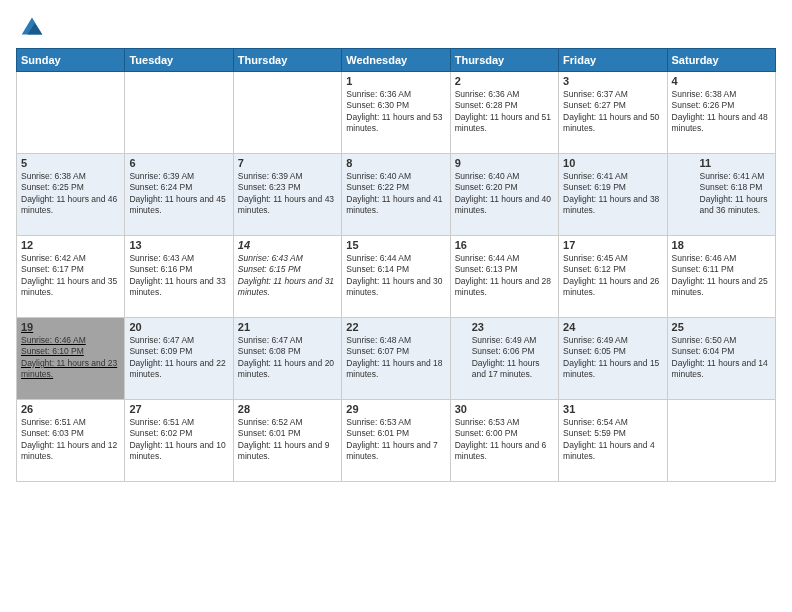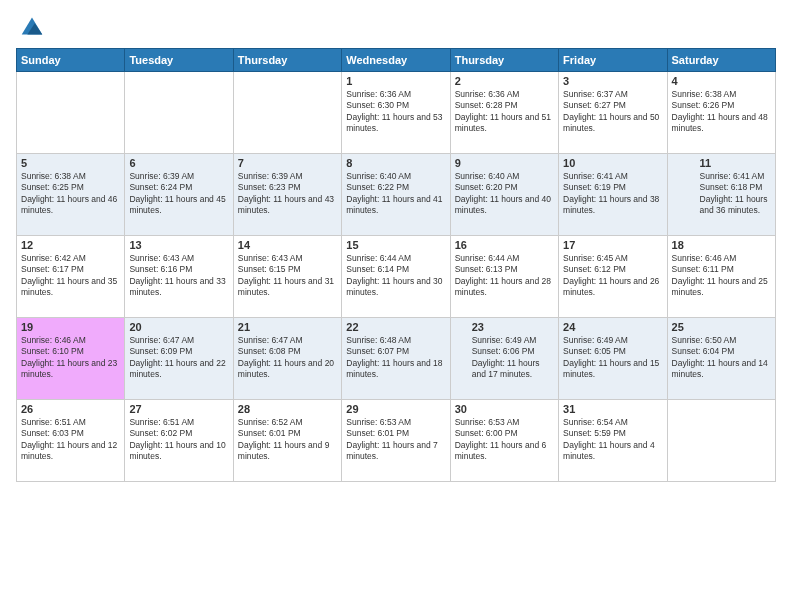--- a/index.html
+++ b/index.html
@@ -216,21 +216,21 @@
             <div class="day-info" style="white-space: pre-line;">Sunrise: 6:42 AM
 Sunset: 6:17 PM
 Daylight: 11 hours and 35 minutes.</div>
           </td>
           <td style="background: rgb(255, 255, 255);">
             <span class="day-num">13</span>
             <div class="day-info" style="white-space: pre-line;">Sunrise: 6:43 AM
 Sunset: 6:16 PM
 Daylight: 11 hours and 33 minutes.</div>
           </td>
-          <td style="background: rgb(255, 255, 255);">
+          <td style="background: rgb(255, 255, 255); font-style: italic;">
             <span class="day-num">14</span>
             <div class="day-info" style="white-space: pre-line;">Sunrise: 6:43 AM
 Sunset: 6:15 PM
 Daylight: 11 hours and 31 minutes.</div>
           </td>
           <td style="background: rgb(255, 255, 255);">
             <span class="day-num">15</span>
             <div class="day-info" style="white-space: pre-line;">Sunrise: 6:44 AM
 Sunset: 6:14 PM
 Daylight: 11 hours and 30 minutes.</div>
@@ -248,21 +248,21 @@
 Daylight: 11 hours and 26 minutes.</div>
           </td>
           <td style="background: rgb(255, 255, 255);">
             <span class="day-num">18</span>
             <div class="day-info" style="white-space: pre-line;">Sunrise: 6:46 AM
 Sunset: 6:11 PM
 Daylight: 11 hours and 25 minutes.</div>
           </td>
         </tr>
         <tr>
-          <td style="background: #f0abfc;">
+          <td style="background: #a3a3a3; text-decoration: underline;">
             <span class="day-num">19</span>
             <div class="day-info" style="white-space: pre-line;">Sunrise: 6:46 AM
 Sunset: 6:10 PM
 Daylight: 11 hours and 23 minutes.</div>
           </td>
           <td style="background: rgb(232, 239, 246);">
             <span class="day-num">20</span>
             <div class="day-info" style="white-space: pre-line;">Sunrise: 6:47 AM
 Sunset: 6:09 PM
 Daylight: 11 hours and 22 minutes.</div>

